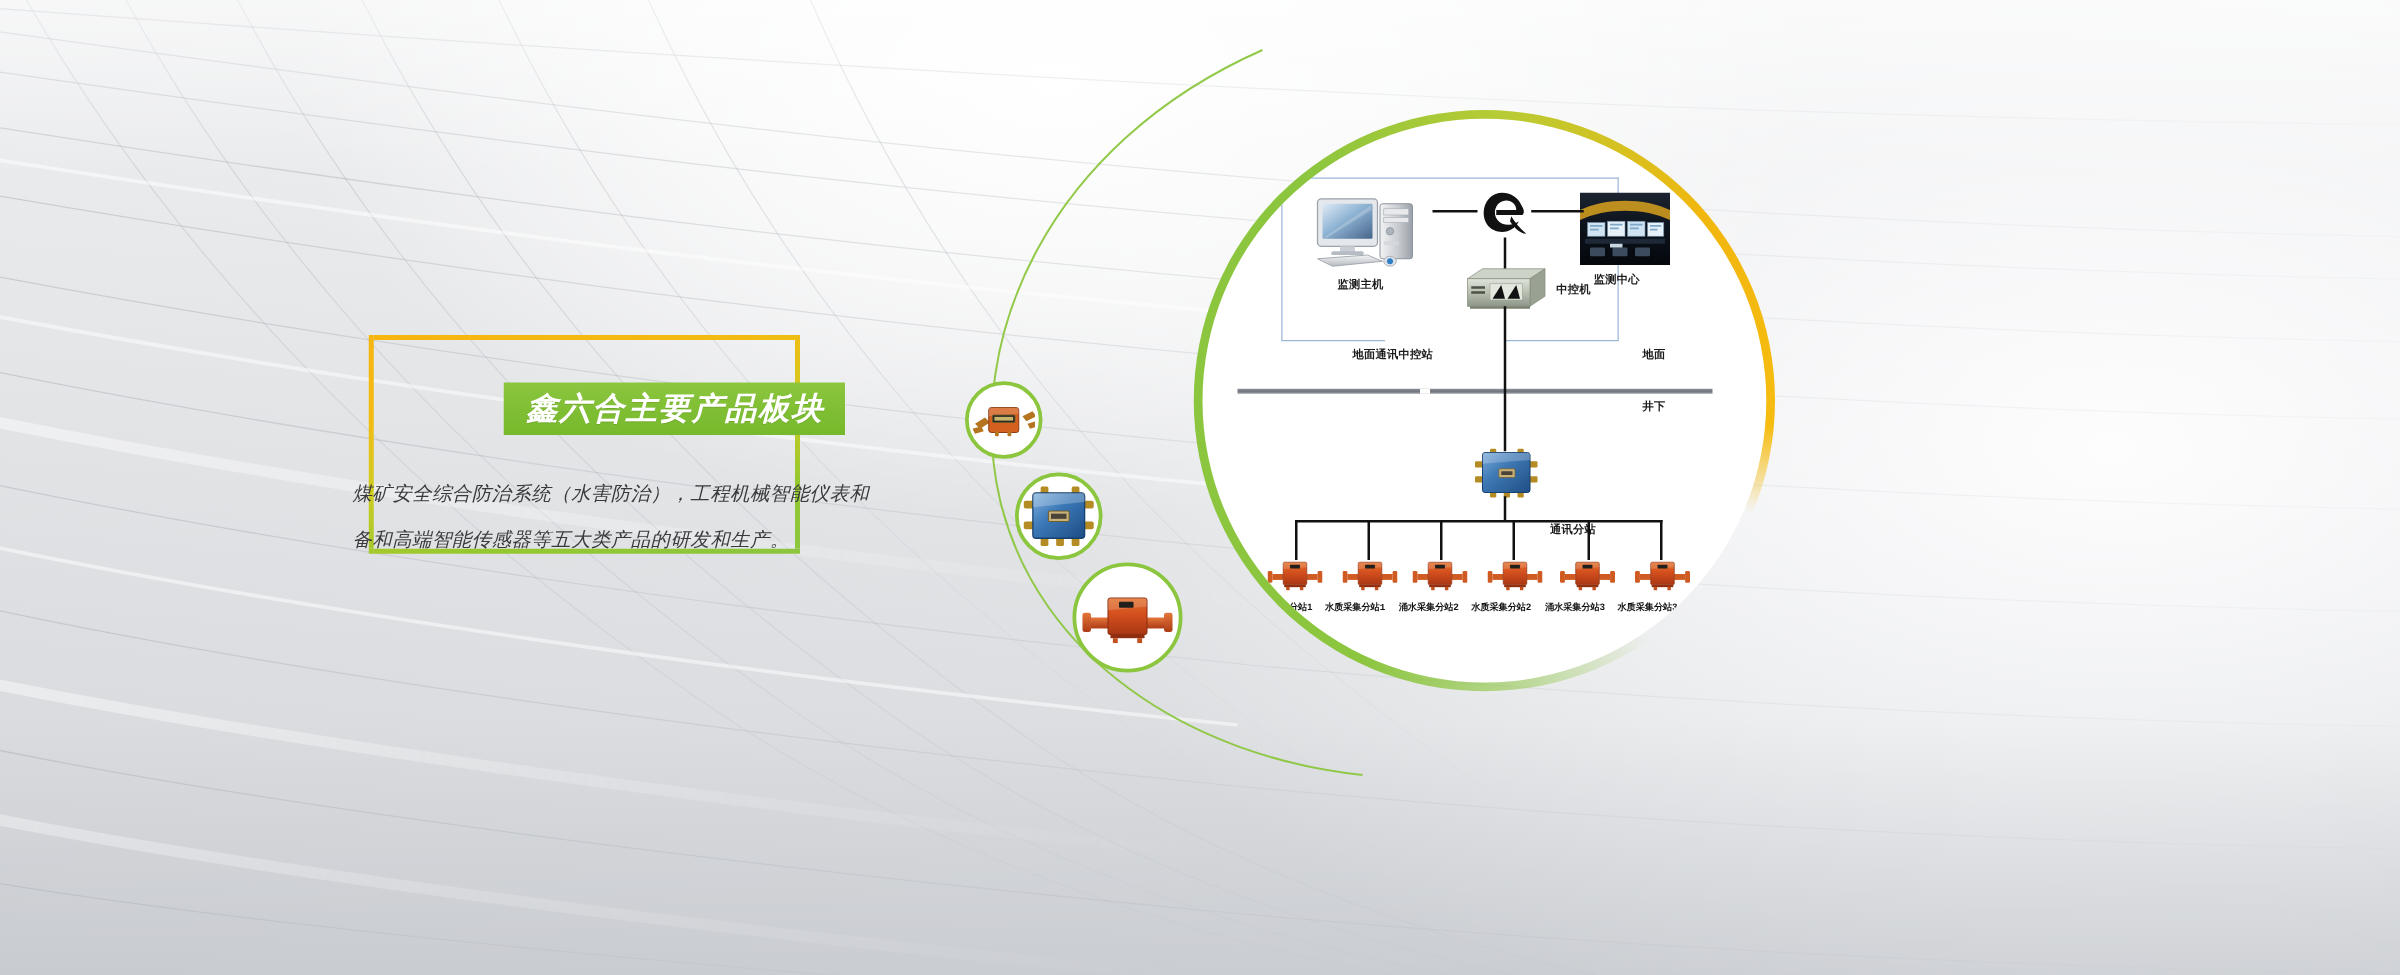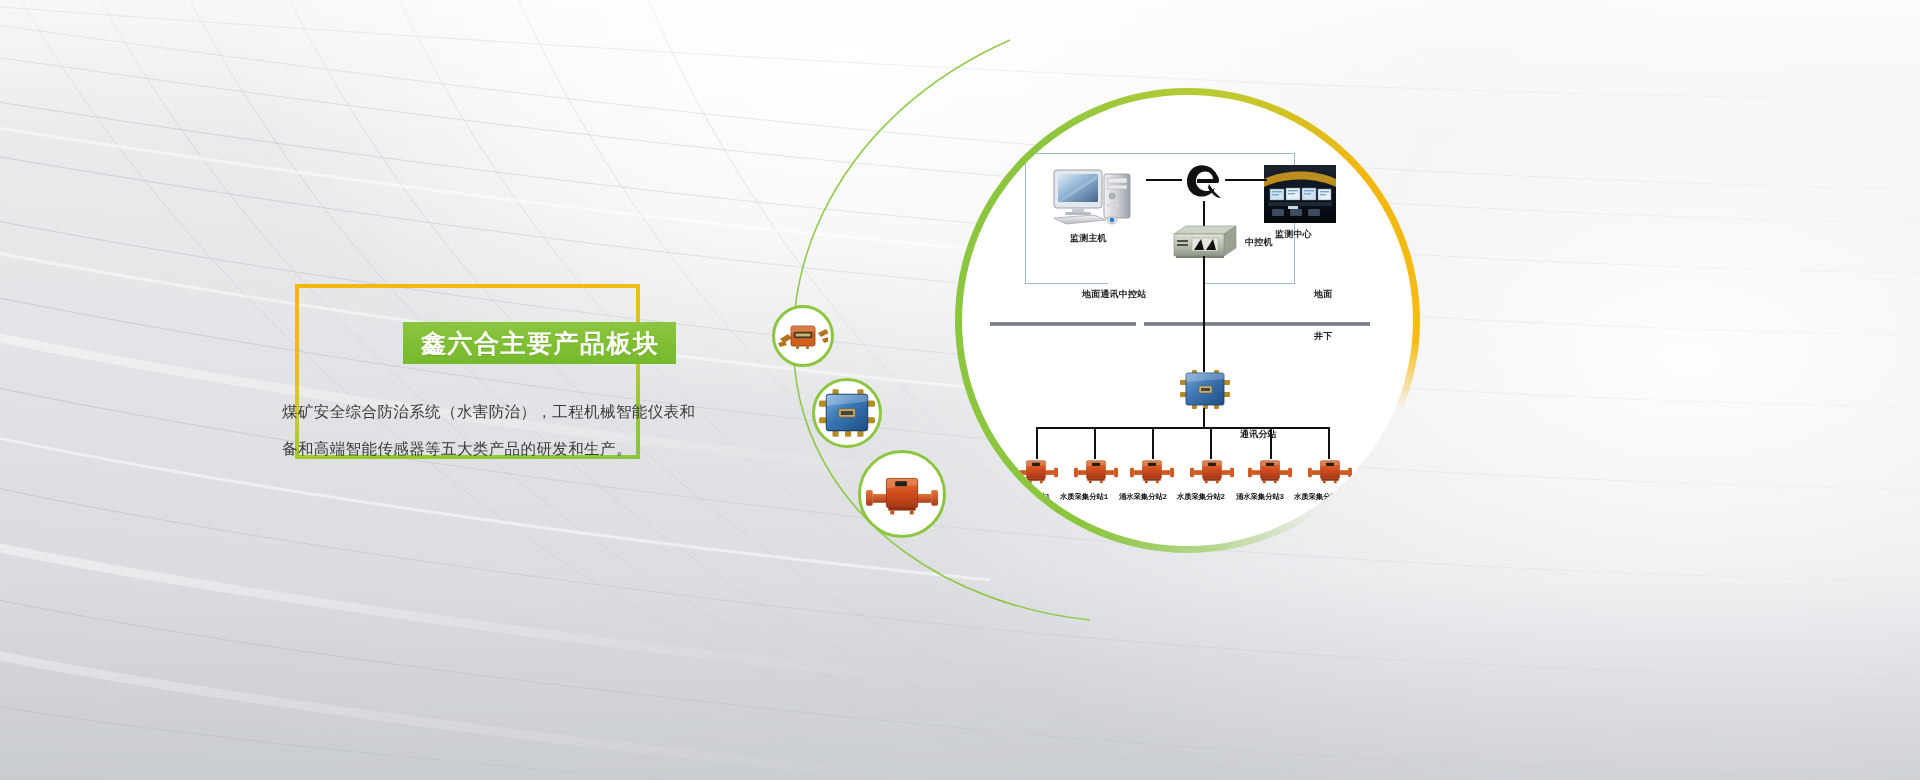--- a/index.html
+++ b/index.html
@@ -22,21 +22,21 @@
   #bg-svg { position: absolute; inset: 0; width: 1920px; height: 780px; }
   #bg-vig {
     position: absolute; inset: 0;
     background:
       linear-gradient(to bottom, rgba(255,255,255,0.55) 0%, rgba(255,255,255,0) 18%),
       linear-gradient(to top, rgba(175,180,188,0.30) 0%, rgba(255,255,255,0) 26%);
     pointer-events: none;
   }
 
   
-  #left-panel { position: absolute; left: 248px; top: 238px; width: 560px; height: 230px; }
+  #left-panel { position: absolute; left: 248px; top: 222px; width: 560px; height: 230px; font-style: italic; }
   #frame-box {
     position: absolute; left: 47px; top: 46px; width: 345px; height: 175px;
     border: 4px solid transparent;
     border-image: linear-gradient(168deg, #f6b50f 0%, #f3bb12 26%, #cdcc22 52%, #94c82f 78%, #8cc63f 100%) 1;
     background: transparent;
   }
   #title-banner {
     position: absolute; left: 155px; top: 84px;
     height: 42px; padding: 0 16px 0 18px;
     background: linear-gradient(180deg, #8cc63f 0%, #7fbe33 55%, #77b92c 100%);
@@ -77,21 +77,21 @@
     background: #ffffff;
     border: 3px solid #8cc63f;
     display: flex; align-items: center; justify-content: center;
     overflow: hidden;
   }
   #sm-1 { left: -108px; top: 265px; width: 62px; height: 62px; }
   #sm-2 { left: -68px;  top: 338px; width: 70px; height: 70px; }
   #sm-3 { left: -22px;  top: 410px; width: 88px; height: 88px; }
 
   
-  #diagram { position: absolute; left: 0; top: 11px; width: 465px; height: 465px; }
+  #diagram { position: absolute; left: 0; top: 0; width: 465px; height: 465px; }
   .dlabel {
     position: absolute; color: #1c1c1c; font-size: 9px; line-height: 1.1;
     white-space: nowrap; font-weight: bold; letter-spacing: 0.2px;
   }
   #ground-box {
     position: absolute; left: 63px; top: 47px; width: 270px; height: 130px;
     border: 1px solid #9db8d6;
     border-bottom: none;
   }
   #ground-box-l { position:absolute; left:63px; top:177px; width:83px; height:1px; background:#9db8d6; }

